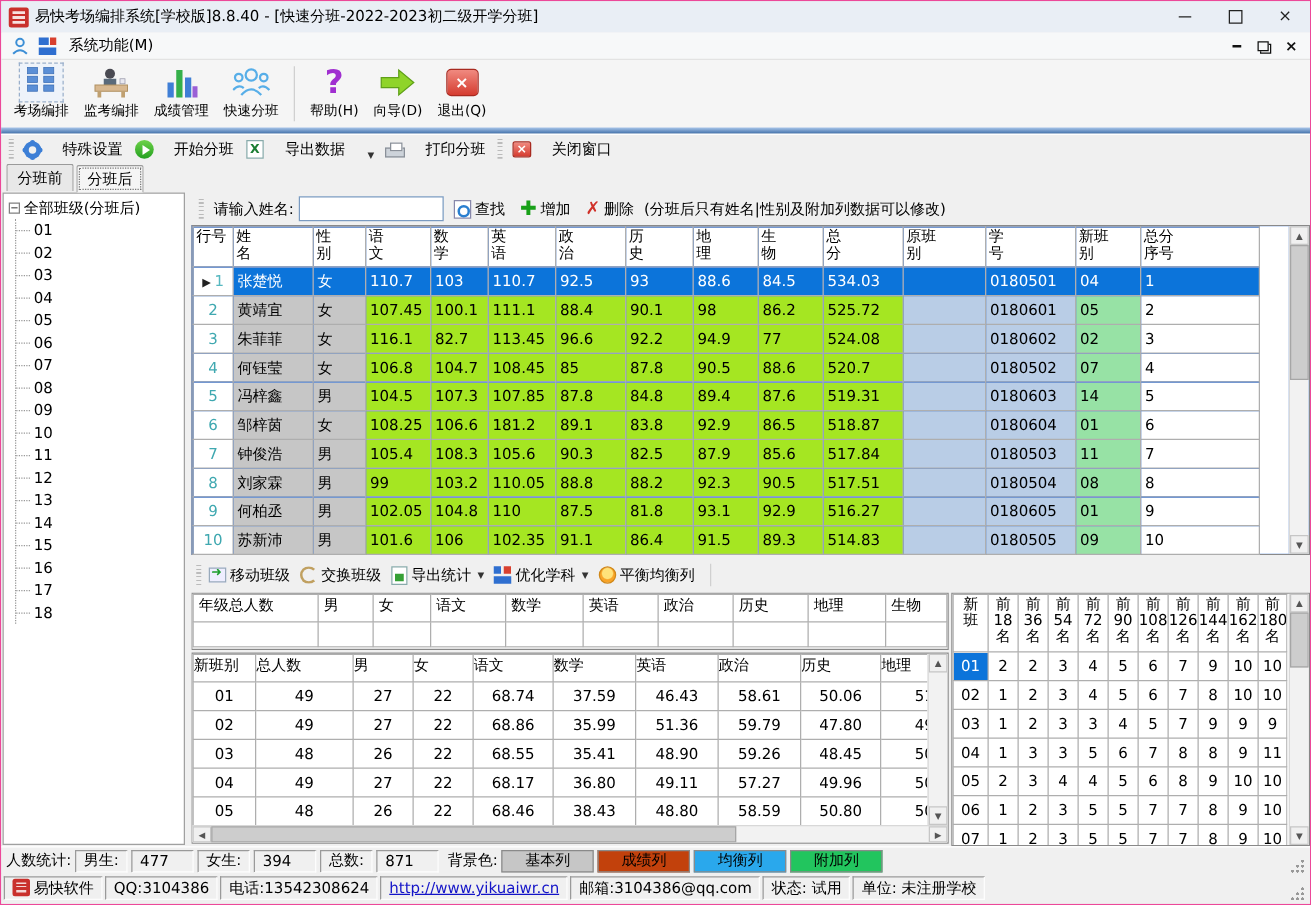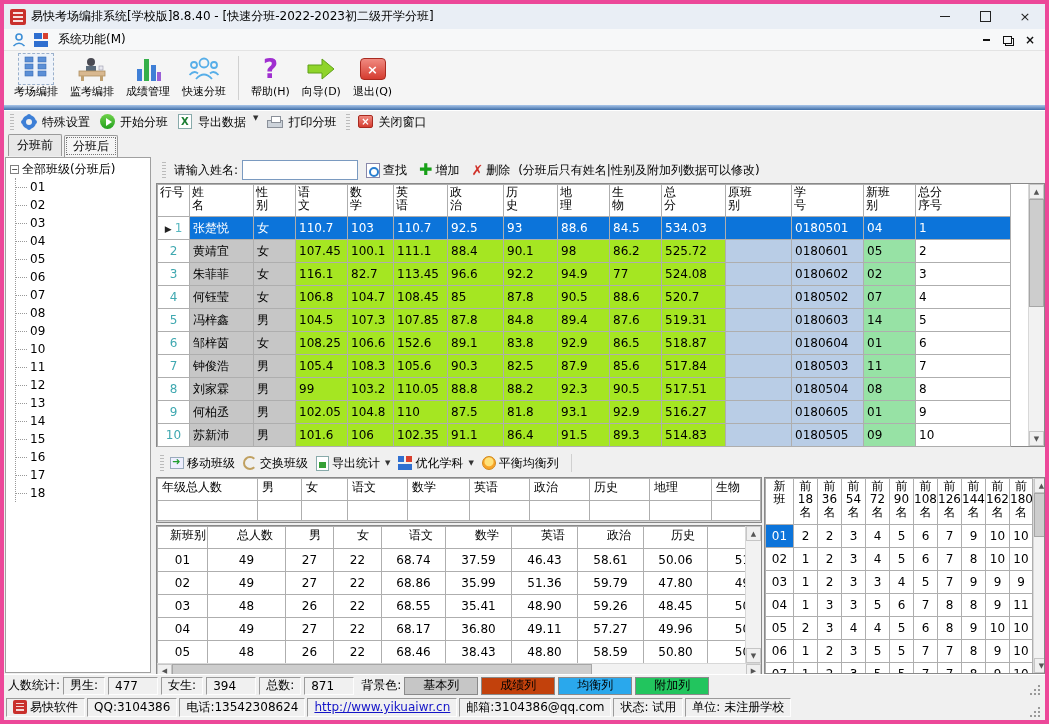--- a/index.html
+++ b/index.html
@@ -1,18 +1,18 @@
 <!DOCTYPE html>
 <html><head>
 <meta charset="utf-8">
 <style>
   * { margin:0; padding:0; box-sizing:border-box; }
   html,body { width:1049px; height:724px; overflow:hidden;
     font-family:"DejaVu Sans","Liberation Sans",sans-serif; font-size:12px; color:#000; background:#f0f0f0; }
-  .window { width:1049px; height:724px; border:4px solid #ec4899; display:flex; flex-direction:column; background:#f0f0f0; }
+  .window { width:1049px; height:724px; border:1px solid #ec4899; display:flex; flex-direction:column; background:#f0f0f0; }
 
   
   .titlebar { height:25px; background:#e9eef5; display:flex; align-items:center; padding-left:6px; flex:none; }
   .app-ico { width:16px; height:16px; background:#c9302c; border-radius:2px; margin-right:5px; position:relative; flex:none; }
   .app-ico::before { content:""; position:absolute; left:3px; top:3px; width:10px; height:10px;
      background:linear-gradient(#fff 0 2px,transparent 2px 4px,#fff 4px 6px,transparent 6px 8px,#fff 8px 10px); opacity:.85;}
   .titlebar .ttl { flex:1; font-size:12px; white-space:nowrap; overflow:hidden; }
   .winbtn { width:40px; height:25px; display:flex; align-items:center; justify-content:center; color:#222; flex:none; }
   .wb-min::before { content:""; width:10px; height:1px; background:#222; }
   .wb-max::before { content:""; width:9px; height:9px; border:1px solid #222; }
@@ -36,21 +36,21 @@
   .tbtn .lb { font-size:11px; white-space:nowrap; }
   .tb-active .ic { outline:1px dashed #9ab0cc; background:#eef3fa; }
   .vsep { width:1px; height:44px; background:#d0d0d0; margin:3px 6px 0 6px; }
   .q-ic { font-size:26px; font-weight:bold; color:#a02fd0; line-height:26px; }
   .exit-ic { width:26px; height:22px; background:linear-gradient(#f08a80,#d53c30); border:1px solid #a82a20; border-radius:4px;
      color:#fff; font-weight:bold; display:flex; align-items:center; justify-content:center; font-size:13px; }
 
   
   .toolbar2 { height:23px; background:#f0f0f0; border-top:1px solid #fff; display:flex; align-items:center; padding:0 2px; flex:none; }
   .grip { width:4px; height:16px; margin:0 4px; background:repeating-linear-gradient(#bbb 0 1px,transparent 1px 3px); flex:none;}
-  .t2btn { display:flex; align-items:flex-start; gap:5px; padding:1px 6px 1px 3px; white-space:nowrap; }
+  .t2btn { display:flex; align-items:flex-end; gap:16px; padding:1px 6px 1px 3px; white-space:nowrap; }
   .drop { font-size:7px; color:#333; margin-left:2px; }
   .ic16 { width:16px; height:16px; display:inline-flex; align-items:center; justify-content:center; flex:none;}
   .gear { width:14px; height:14px; border-radius:50%; background:#3d7fd6; box-shadow:0 -6px 0 -5px #3d7fd6,0 6px 0 -5px #3d7fd6,-6px 0 0 -5px #3d7fd6,6px 0 0 -5px #3d7fd6; position:relative;}
   .gear::after { content:""; position:absolute; left:4px; top:4px; width:6px; height:6px; border-radius:50%; background:#f0f0f0; }
   .play { width:15px; height:15px; border-radius:50%; background:linear-gradient(#6fd24a,#23a01f); position:relative; }
   .play::after { content:""; position:absolute; left:6px; top:4px; border-left:6px solid #fff; border-top:4px solid transparent; border-bottom:4px solid transparent; }
   .xls { width:14px; height:15px; background:#fff; border:1px solid #8aa; position:relative; }
   .xls::after { content:"X"; position:absolute; left:2px; top:1px; font-size:10px; font-weight:bold; color:#1c7e33; }
   .printer { width:16px; height:8px; background:#cdd3da; border:1px solid #8a9099; position:relative; margin-top:5px;}
   .printer::before { content:""; position:absolute; left:3px; top:-5px; width:8px; height:5px; background:#fff; border:1px solid #8a9099; }
@@ -119,21 +119,21 @@
 
   
   .lower { display:flex; margin-top:2px; flex:1; overflow:hidden; }
   .leftcol { width:606px; flex:none; display:flex; flex-direction:column; }
   .statswrap1 { height:46px; flex:none; border:1px solid #898989; background:#fff; overflow:hidden; display:flex; flex-direction:column;}
   .stats1 { width:604px; }
   .stats1 th { height:22px; white-space:nowrap; padding:2px 4px;}
   .stats1 td { height:20px; }
   .statswrap2 { margin-top:2px; height:153px; flex:none; border:1px solid #898989; background:#fff; position:relative; overflow:hidden; display:flex; flex-direction:column;}
   .stats2 { width:640px; }
-  .stats2 th { height:22px; white-space:nowrap; text-align:right; padding:2px 12px;}
+  .stats2 th { height:22px; white-space:nowrap; text-align:left; padding:2px 0;}
   .stats2 td { text-align:center; }
   .s2view { height:139px; overflow:hidden; }
 
   .rankpanel { margin-left:2px; flex:1; border:1px solid #898989; background:#fff; display:flex; overflow:hidden; }
   .rank-table { width:268px; flex:none; }
   .rank-table th { height:46px; text-align:center; padding:1px 0; line-height:1.1;}
   .rank-table td { text-align:center; padding:0 1px;}
   .rank-table tr.selected td { background:#fff; color:#000; }
   .rank-table tr.selected td:first-child { background:#0c74da; color:#fff; }
 
@@ -501,21 +501,21 @@
                 <td class="c-id">0180603</td>
                 <td class="c-new">14</td>
                 <td class="c-rank">5</td>
               </tr>
               <tr>
                 <td class="c-rowno">6</td>
                 <td class="c-base">邹梓茵</td>
                 <td class="c-base">女</td>
                 <td class="c-score">108.25</td>
                 <td class="c-score">106.6</td>
-                <td class="c-score">152.6</td>
+                <td class="c-score">181.2</td>
                 <td class="c-score">89.1</td>
                 <td class="c-score">83.8</td>
                 <td class="c-score">92.9</td>
                 <td class="c-score">86.5</td>
                 <td class="c-score">518.87</td>
                 <td class="c-balance"></td>
                 <td class="c-id">0180604</td>
                 <td class="c-new">01</td>
                 <td class="c-rank">6</td>
               </tr>

